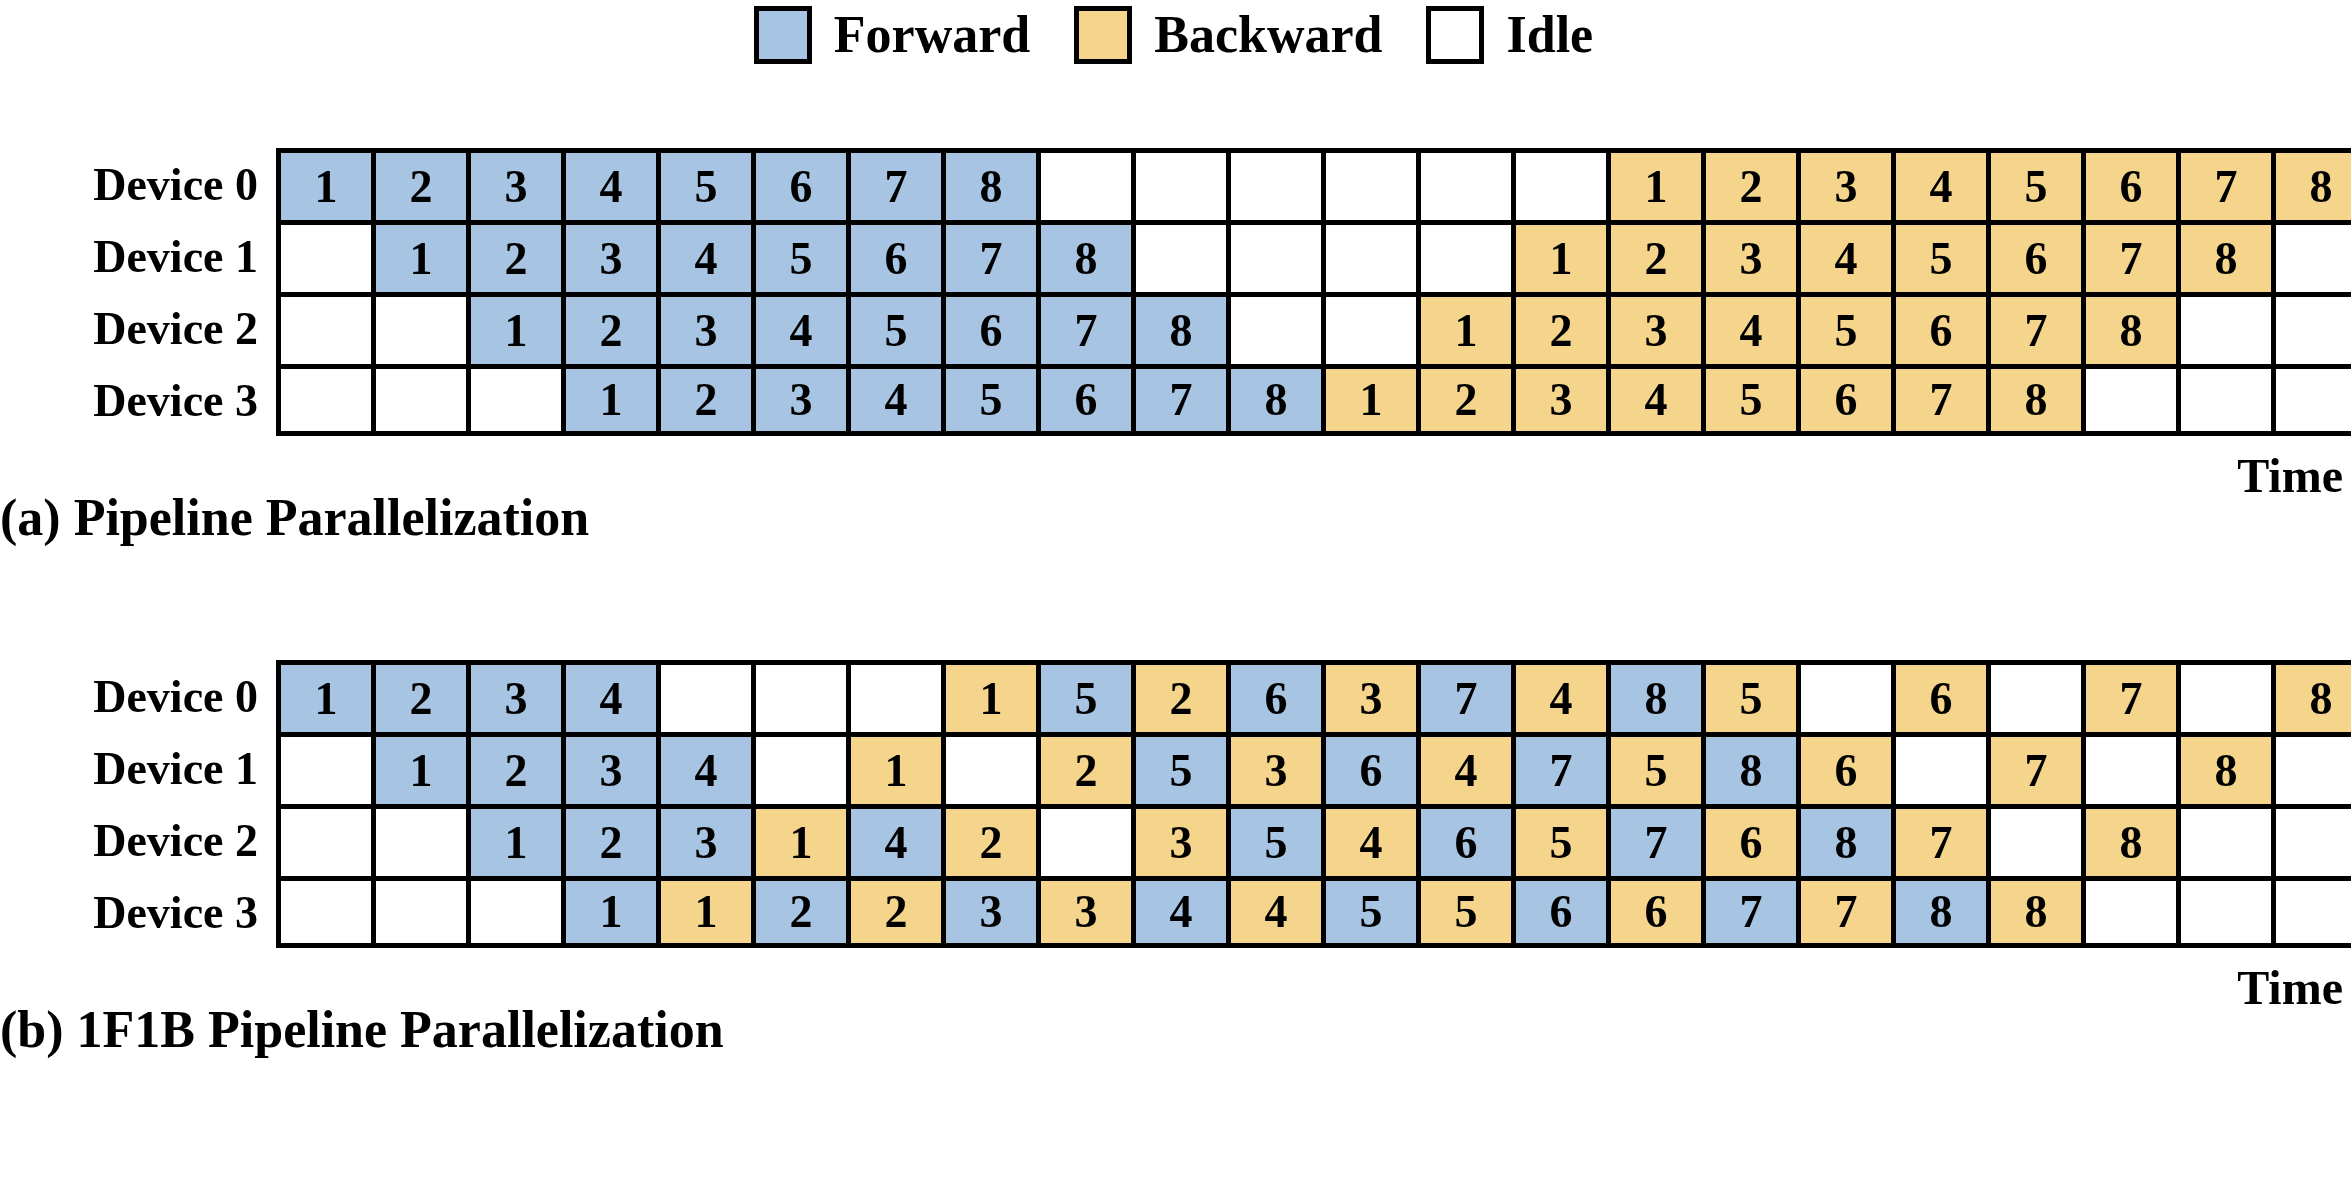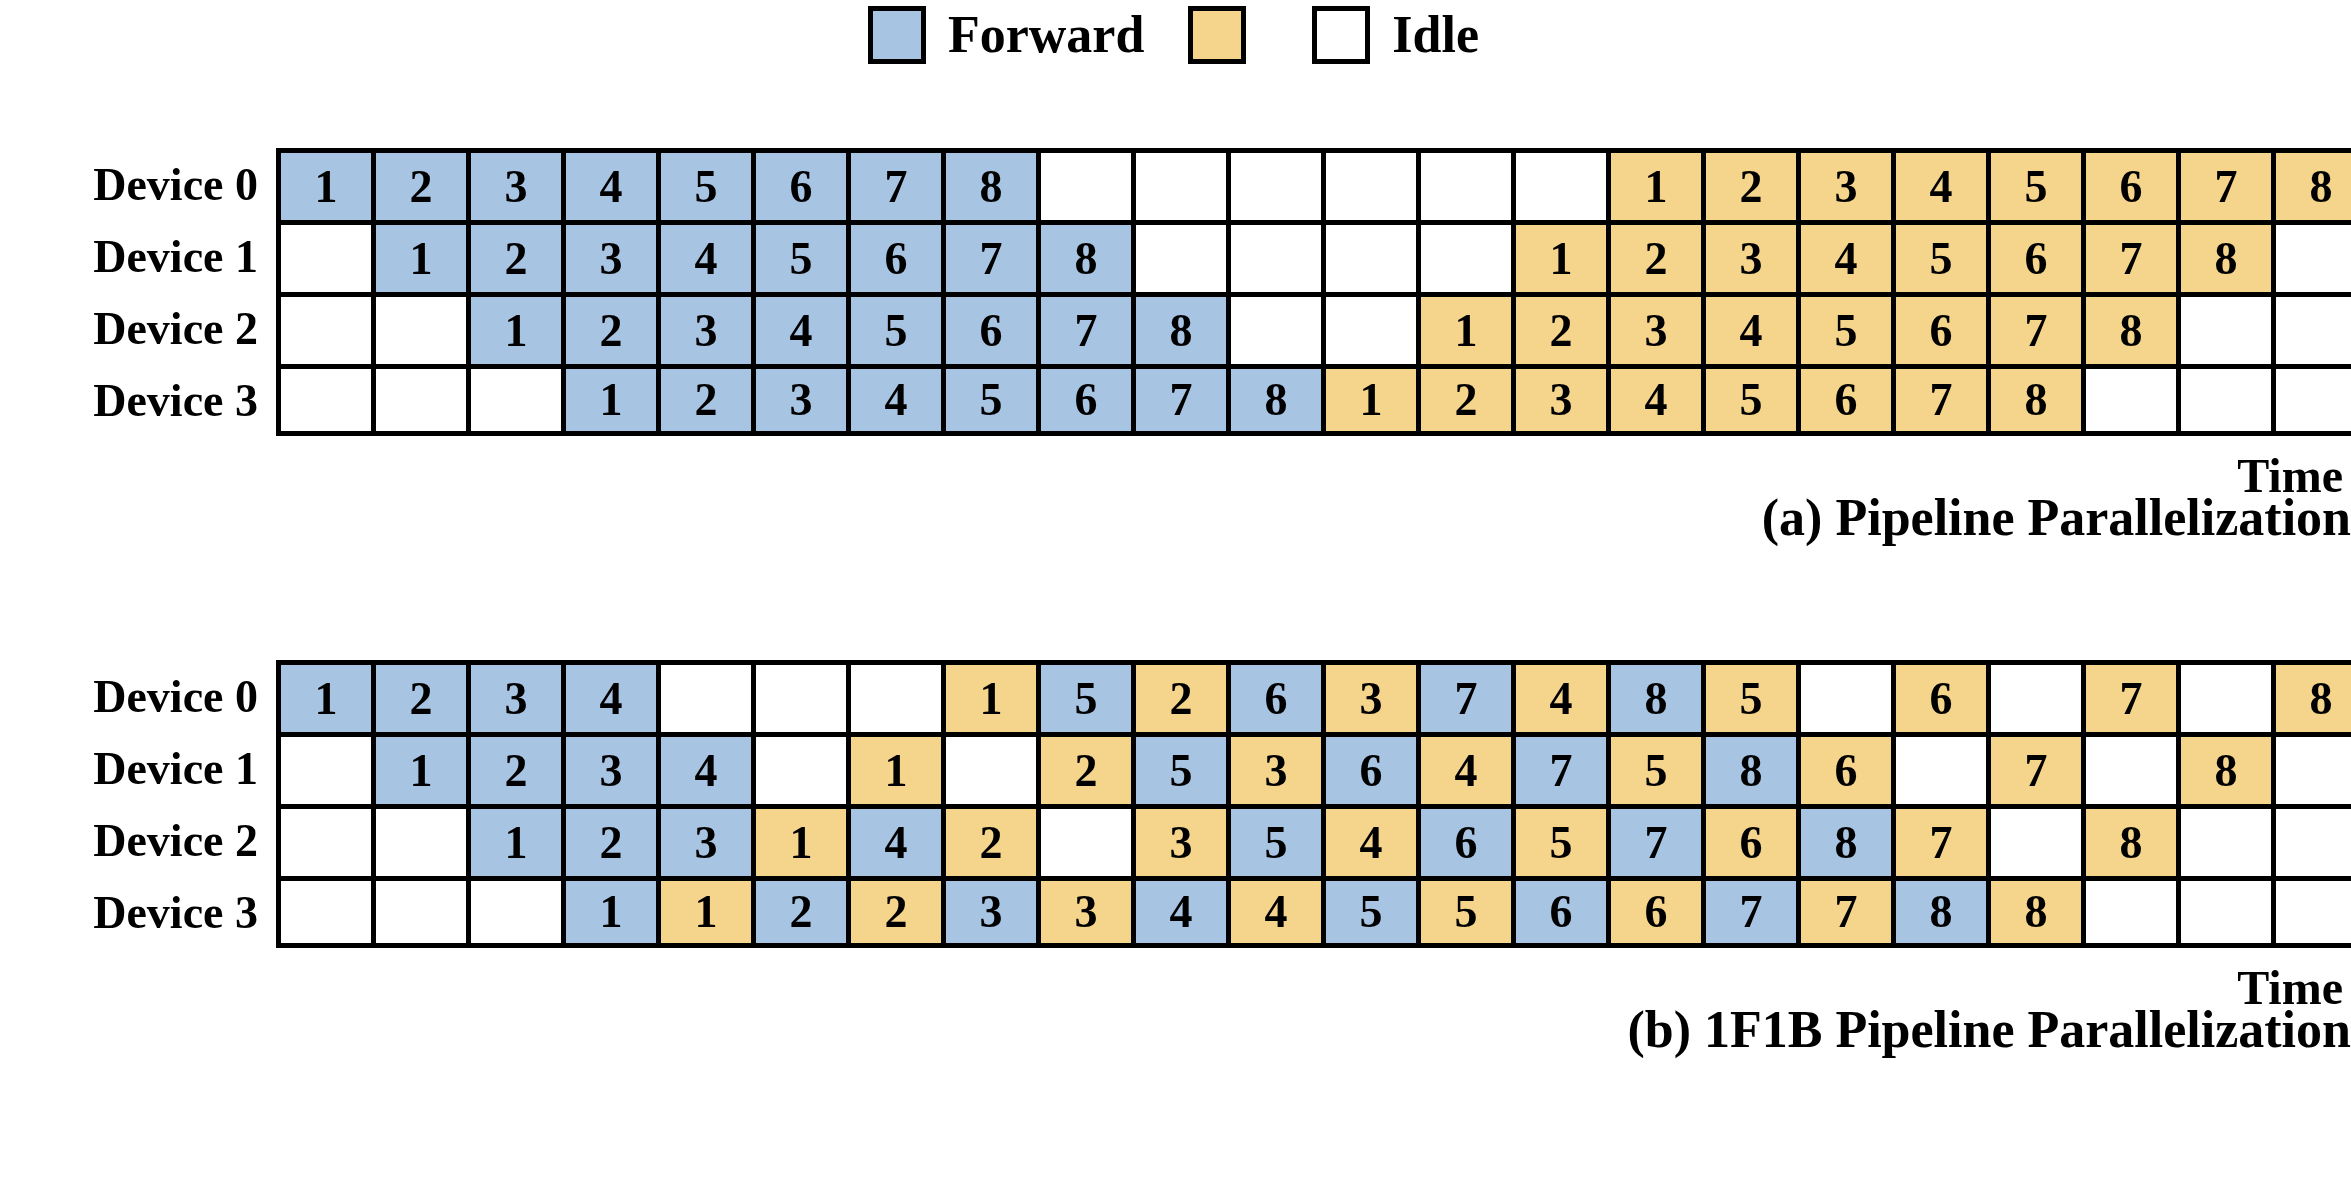--- a/index.html
+++ b/index.html
@@ -110,38 +110,39 @@
     position: absolute;
     font-size: 48px;
     font-weight: bold;
     color: #000000;
     right: 8px;
   }
   .caption {
     position: absolute;
     left: 0;
     width: 2351px;
-    text-align: right;
+    text-align: left;
     font-size: 52px;
     font-weight: bold;
     color: #000000;
   }
 </style>
 </head>
 <body>
 
 <div id="page">
 
   <div class="legend">
     <div class="legend-item">
       <span class="legend-swatch sw-forward"></span>
       <span class="legend-label">Forward</span>
     </div>
     <div class="legend-item">
       <span class="legend-swatch sw-backward"></span>
+      <span class="legend-label">Backward</span>
     </div>
     <div class="legend-item">
       <span class="legend-swatch sw-idle"></span>
       <span class="legend-label">Idle</span>
     </div>
   </div>
 
   <div class="chart chart-a">
     <div class="rows" id="chart-a-rows">
         <div class="row">

